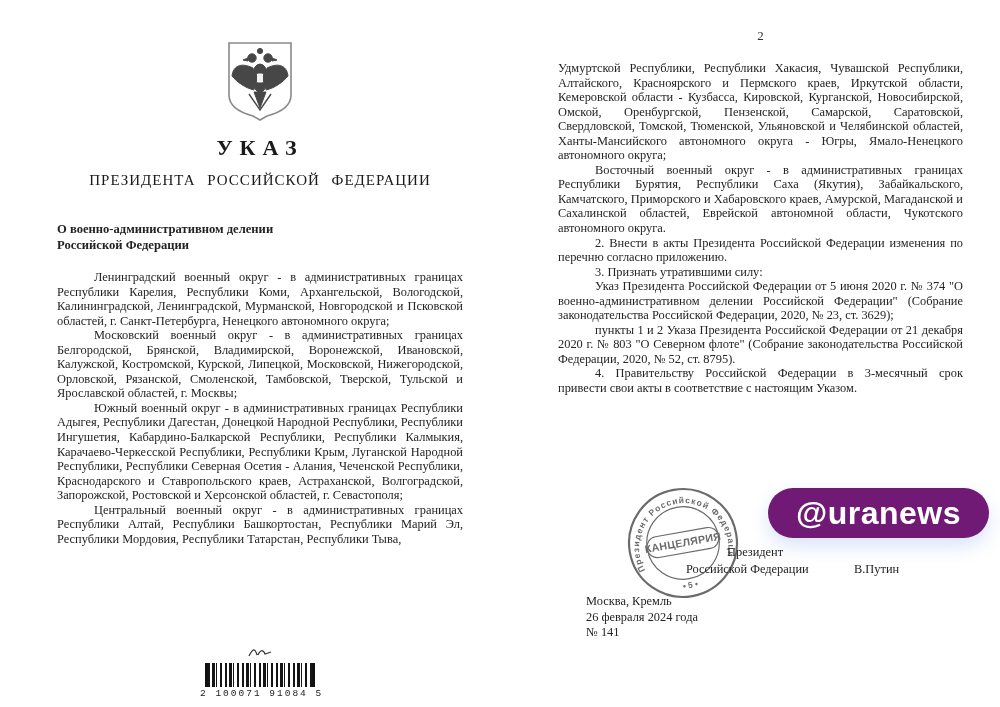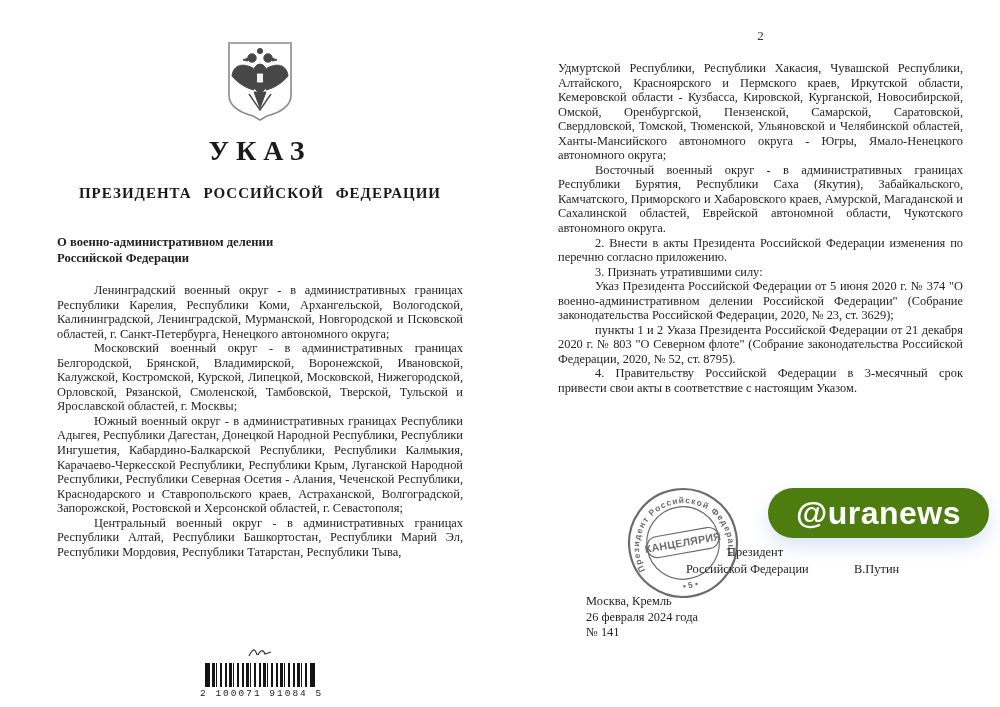--- a/index.html
+++ b/index.html
@@ -8,26 +8,26 @@
     background:radial-gradient(130% 130% at 50% 45%, #ffffff 78%, #eef1f5 100%);
     font-family:"Liberation Serif","DejaVu Serif",serif;
     color:#1e1e1e;
   }
   .page{position:absolute;}
   .page-left{left:57px;top:40px;width:406px;height:660px;}
   .page-right{left:558px;top:28px;width:405px;height:672px;}
 
   .emblem-wrap{text-align:center;}
   .doc-type{
-    text-align:center;font-size:28px;font-weight:bold;letter-spacing:7px;
+    text-align:center;font-size:22px;font-weight:bold;letter-spacing:7px;
     margin-top:9px;color:#1a1a1a;
   }
   .doc-issuer{
-    text-align:center;font-size:15px;font-weight:bold;letter-spacing:1px;
-    word-spacing:7px;margin-top:18px;color:#1a1a1a;
+    text-align:center;font-size:15px;font-weight:normal;letter-spacing:1px;
+    word-spacing:7px;margin-top:11px;color:#1a1a1a;
   }
   .doc-title{
     font-size:12.6px;font-weight:bold;margin-top:33px;
     line-height:15.5px;color:#222;
   }
   .body-text{margin-top:17px;}
   .body-text p{
     margin:0;font-size:12.4px;line-height:14.55px;text-align:justify;
     color:#242424;
   }
@@ -151,15 +151,15 @@
   <div class="sig-line sig-2">Российской Федерации</div>
   <div class="sig-line sig-name">В.Путин</div>
 
   <div class="issued-block">
     <div>Москва, Кремль</div>
     <div>26 февраля 2024 года</div>
     <div>№ 141</div>
   </div>
 </div>
 
-<div class="watermark" style="background: #4d7c0f;">
+<div class="watermark" style="background: #701a75;">
   <span style="color: rgb(255, 255, 255);">@uranews</span>
 </div>
 
 </body></html>

